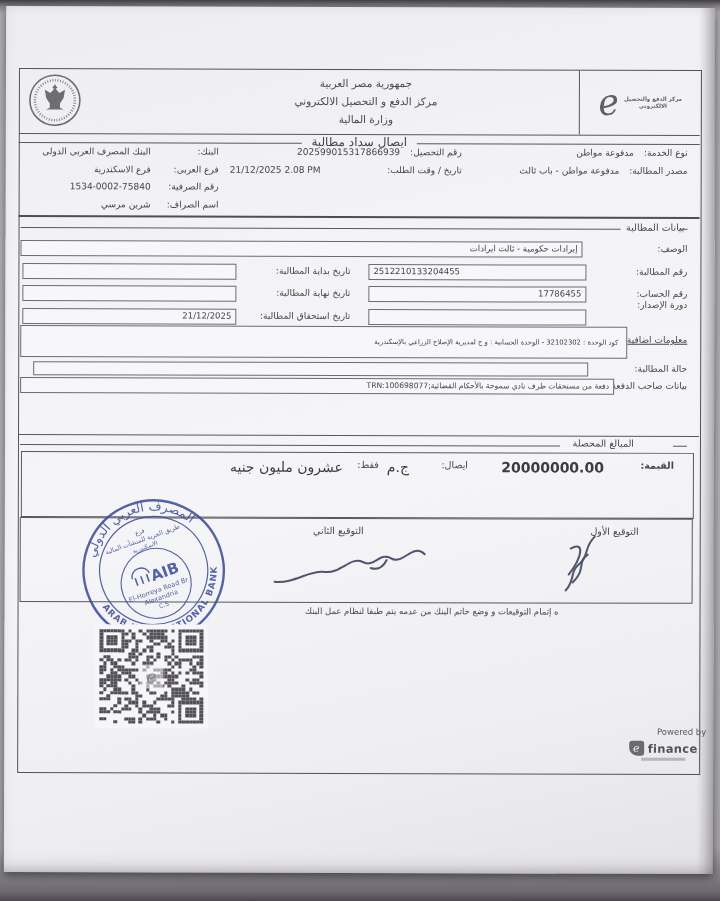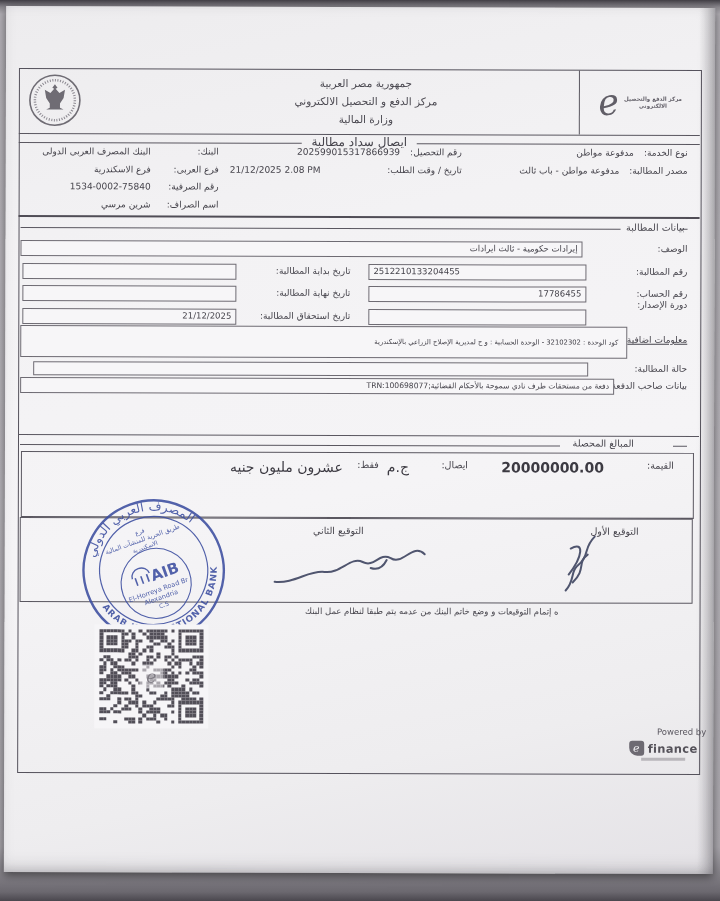--- a/index.html
+++ b/index.html
@@ -168,21 +168,21 @@
       <span class="flbl" style="right:27px;top:373px;">بيانات صاحب الدفعة:</span>
       <div class="fbox" style="left:15px;top:371px;width:584px;height:14px;font-size:7.6px;line-height:14px;"><span>دفعة من مستحقات طرف نادي سموحة بالأحكام القضائية;TRN:100698077</span></div>
 
       <div class="hline" style="top:428px;"></div>
 
       <span class="legend" style="right:80px;top:430px;">المبالغ المحصلة</span>
       <div class="fsline" style="top:438px;left:15px;width:540px;"></div>
       <div class="fsline" style="top:438px;right:27px;width:14px;"></div>
 
       <div class="ambox"></div>
-      <span class="amlbl" style="right:40px;">القيمة:</span>
+      <span class="amlbl" style="right:40px;font-weight:bold;">القيمة:</span>
       <span class="amval" style="right:110px;direction:ltr;">20000000.00</span>
       <span class="amlbl" style="right:246px;">ايصال:</span>
       <span class="amval" style="right:305px;font-weight:normal;">ج.م</span>
       <span class="amlbl" style="right:335px;">فقط:</span>
       <span class="amval" style="right:371px;font-weight:normal;">عشرون مليون جنيه</span>
 
       <div class="sigbox"></div>
       <span class="flbl" style="right:75px;top:518px;font-size:9.5px;">التوقيع الأول</span>
       <span class="flbl" style="right:350px;top:518px;font-size:9.5px;">التوقيع الثاني</span>
 

